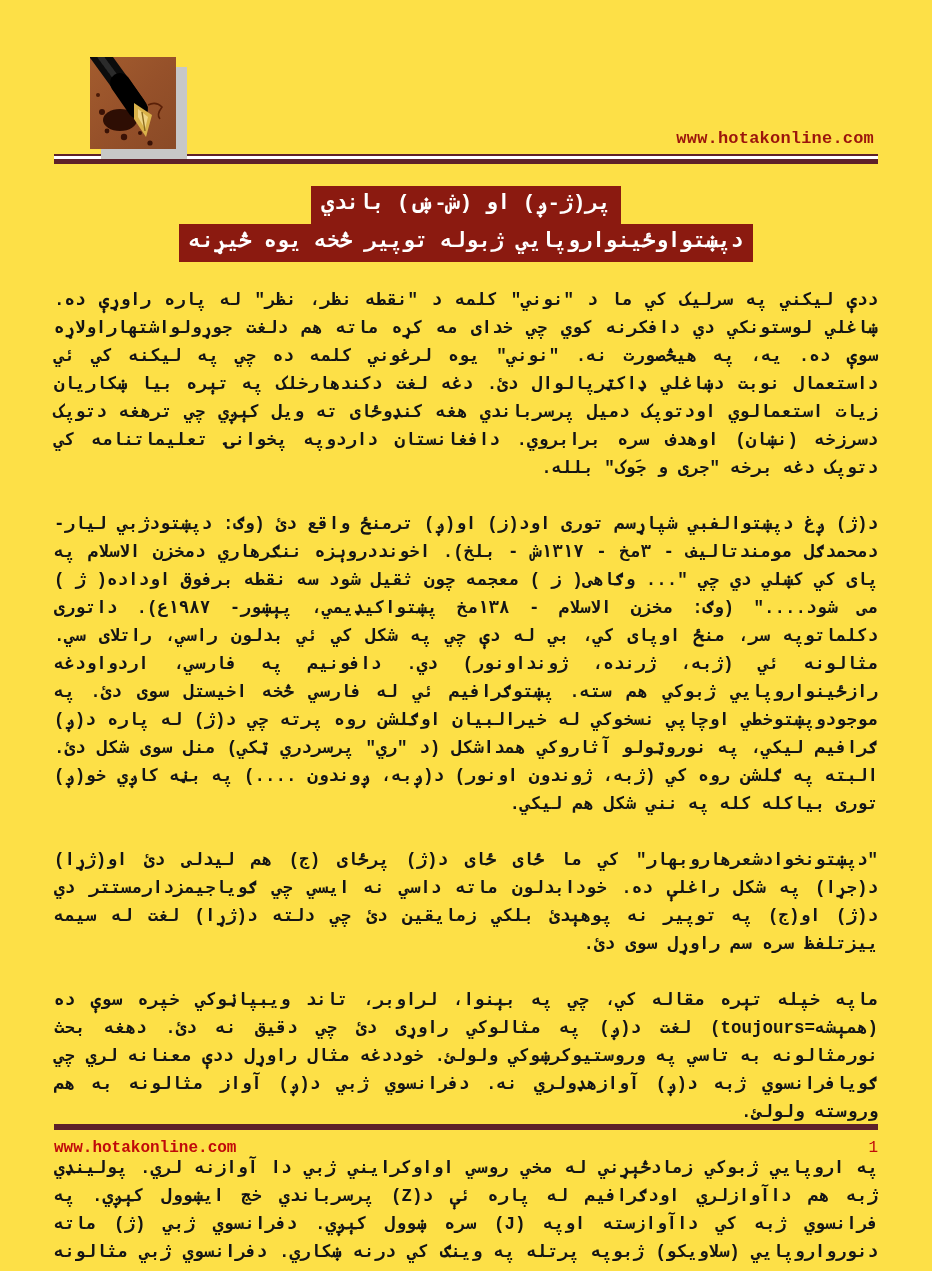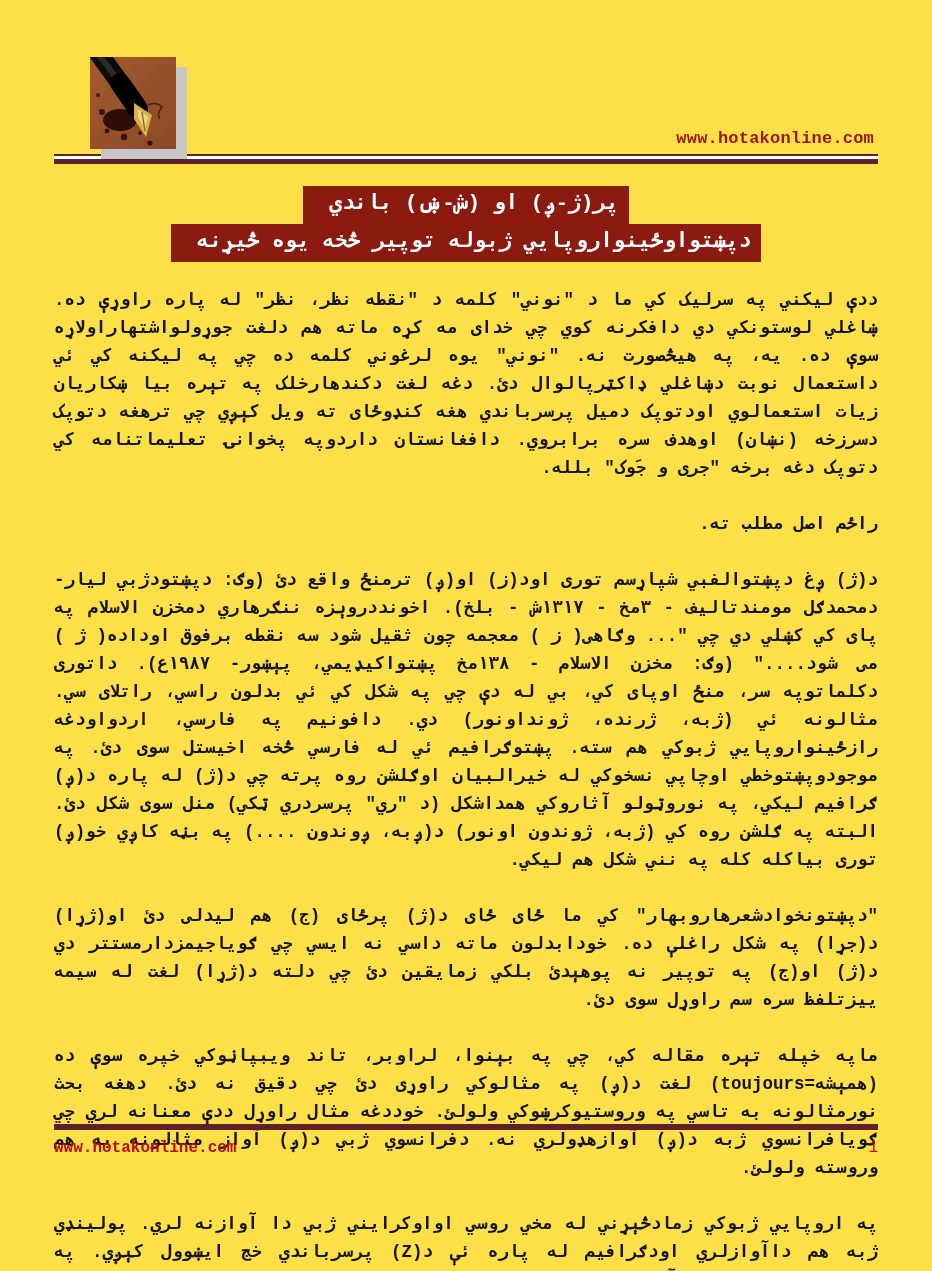--- a/index.html
+++ b/index.html
@@ -29,21 +29,21 @@
   .double-rule { margin:4px 54px 0 54px; }
   .rule-thin  { height:2px; background:#5e2129; }
   .rule-gap   { height:3px; background:#ffffff; }
   .rule-thick { height:5px; background:#5e2129; }
 
   
   .title-block { margin-top:22px; text-align:center; direction:rtl; }
   .title-line { line-height:34px; }
   .title-bar {
     display:inline-block; background:#8b1a10; color:#ffffff;
-    font-weight:bold; font-size:21px; padding:1px 10px 3px 26px;
+    font-weight:bold; font-size:21px; padding:1px 10px 3px 10px;
   }
 
   
   .content {
     margin:24px 54px 0 54px;
     direction:rtl; text-align:justify;
     color:#141414; font-size:17.5px; line-height:1.6;
     font-weight:bold;
   }
   .content p { margin:0 0 28px 0; }
@@ -105,21 +105,20 @@
     <div class="title-line">
       <span class="title-bar">پر(ژ-ږ) او (ش-ښ) باندي</span>
     </div>
     <div class="title-line">
       <span class="title-bar">دپښتواوځينواروپايي ژبوله توپير څخه يوه څيړنه</span>
     </div>
   </div>
 
   <div class="content">
     <p>ددې ليکني په سرليک کي ما د "نوني" کلمه د "نقطه نظر، نظر" له پاره راوړې ده. ښاغلي لوستونکي دي دافکرنه کوي چي خداى مه کړه ماته هم دلغت جوړولواشتهاراولاړه سوې ده. يه، په هيڅصورت نه. "نوني" يوه لرغوني کلمه ده چي په ليکنه کي ئي داستعمال نوبت دښاغلي ډاکټرپالوال دئ. دغه لغت دکندهارخلک په تېره بيا ښکاريان زيات استعمالوي اودتوپک دميل پرسرباندي هغه کنډوځاى ته ويل کېږي چي ترهغه دتوپک دسرزخه (نښان) اوهدف سره برابروي. دافغانستان داردوپه پخوانۍ تعليماتنامه کي دتوپک دغه برخه "جرى و جَوک" بلله.</p>
-    <p class="lead-in">راځم اصل مطلب ته.</p>
     <p>د(ژ) ږغ دپښتوالفبي شپاړسم تورى اود(ز) او(ږ) ترمنځ واقع دئ (وګ: دپښتودژبي ليار- دمحمدګل مومندتاليف - ۳مخ - ۱۳۱۷ش - بلخ). اخونددروېزه ننګرهاري دمخزن الاسلام په پاى کي کښلي دي چي "... وګاهى( ز ) معجمه چون ثقيل شود سه نقطه برفوق اوداده( ژ ) مى شود...." (وګ: مخزن الاسلام - ۱۳۸مخ پښتواکيډيمي، پېښور- ۱۹۸۷ع). داتورى دکلماتوپه سر، منځ اوپاى کي، بي له دې چي په شکل کي ئي بدلون راسي، راتلاى سي. مثالونه ئي (ژبه، ژرنده، ژونداونور) دي. دافونيم په فارسي، اردواودغه رازځينواروپايي ژبوکي هم سته. پښتوګرافيم ئي له فارسي څخه اخيستل سوى دئ. په موجودوپښتوخطي اوچاپي نسخوکي له خيرالبيان اوګلشن روه پرته چي د(ژ) له پاره د(ږ) ګرافيم ليکي، په نوروټولو آثاروکي همداشکل (د "ري" پرسردري ټکي) منل سوى شکل دئ. البته په ګلشن روه کي (ژبه، ژوندون اونور) د(ږبه، ږوندون ....) په بڼه کاږي خو(ږ) تورى بياکله کله په نني شکل هم ليکي.</p>
     <p>"دپښتونخوادشعرهاروبهار" کي ما ځاى ځاى د(ژ) پرځاى (ج) هم ليدلى دئ او(ژړا) د(جړا) په شکل راغلې ده. خودابدلون ماته داسي نه ايسي چي ګوياجيمزدارمستتر دي د(ژ) او(ج) په توپير نه پوهېدئ بلکي زمايقين دئ چي دلته د(ژړا) لغت له سيمه ييزتلفظ سره سم راوړل سوى دئ.</p>
     <p>ماپه خپله تېره مقاله کي، چي په بېنوا، لراوبر، تاند ويبپاڼوکي خپره سوې ده (همېشه=toujours) لغت د(ږ) په مثالوکي راوړى دئ چي دقيق نه دئ. دهغه بحث نورمثالونه به تاسي په وروستيوکرښوکي ولولئ. خوددغه مثال راوړل ددې معنانه لري چي ګويافرانسوي ژبه د(ږ) آوازهډولري نه. دفرانسوي ژبي د(ږ) آواز مثالونه به هم وروسته ولولئ.</p>
     <p>په اروپايي ژبوکي زمادڅېړني له مخي روسي اواوکرايني ژبي دا آوازنه لري. پولينډي ژبه هم داآوازلري اودګرافيم له پاره ئې د(Z) پرسرباندي خج ايښوول کېږي. په فرانسوي ژبه کي داآوازسته اوپه (J) سره ښوول کېږي. دفرانسوي ژبي (ژ) ماته دنورواروپايي (سلاويکو) ژبوپه پرتله په وينګ کي درنه ښکاري. دفرانسوي ژبي مثالونه ئې (باغ = jardin)، (پنجشنبه=jeudi) دي چي په ترتيب سره (ژاغدې يا ژاردې)، (ژيودي) ويل کېږي.</p>
   </div>
 
   <div class="footer">
     <div class="footer-bar"></div>
     <div class="footer-row">
       <a class="site-url-footer" href="#">www.hotakonline.com</a>

